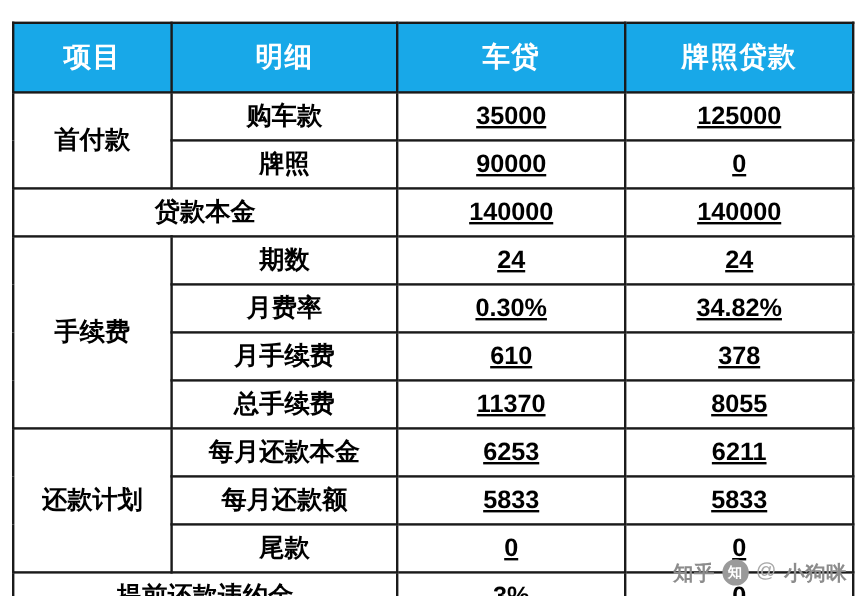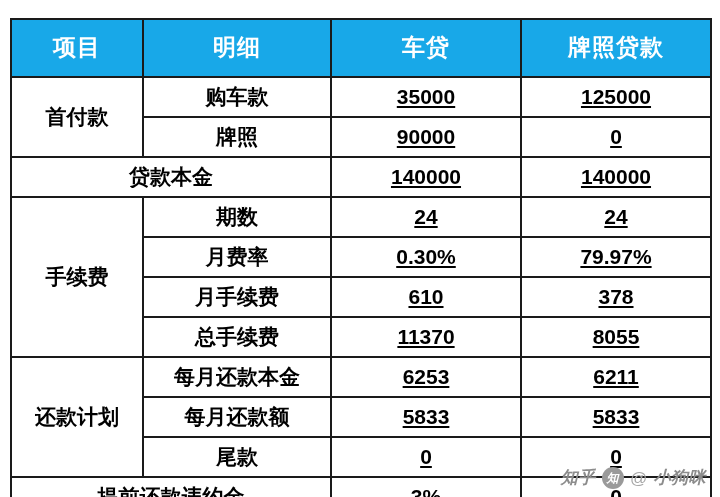--- a/index.html
+++ b/index.html
@@ -44,41 +44,41 @@
     height: 56px;
     letter-spacing: 1px;
   }
   .col-a { width: 132px; }
   .col-b { width: 188px; }
   .col-c { width: 190px; }
   .col-d { width: 190px; }
 
   td.label-cell {
     font-size: 22px;
+    font-family: Liberation Serif, serif;
   }
   td.span-label {
     font-size: 22px;
   }
   td.num {
     font-weight: bold;
     font-size: 22px;
     text-decoration: underline;
   }
   .watermark {
     position: absolute;
     right: 14px;
     bottom: 8px;
     display: flex;
-    align-items: flex-end;
+    align-items: flex-start;
     gap: 6px;
     color: #8c8c8c;
     font-size: 17px;
     font-weight: bold;
     letter-spacing: 0.5px;
-    font-style: italic;
   }
   .wm-logo {
     width: 22px;
     height: 22px;
     border-radius: 50%;
     background: #9a9a9a;
     color: #ffffff;
     font-size: 12px;
     display: flex;
     align-items: center;
@@ -131,21 +131,21 @@
 
       <tr>
         <td class="label-cell" rowspan="4">手续费</td>
         <td>期数</td>
         <td class="num">24</td>
         <td class="num">24</td>
       </tr>
       <tr>
         <td>月费率</td>
         <td class="num">0.30%</td>
-        <td class="num">79.97%</td>
+        <td class="num">34.82%</td>
       </tr>
       <tr>
         <td>月手续费</td>
         <td class="num">610</td>
         <td class="num">378</td>
       </tr>
       <tr>
         <td>总手续费</td>
         <td class="num">11370</td>
         <td class="num">8055</td>

